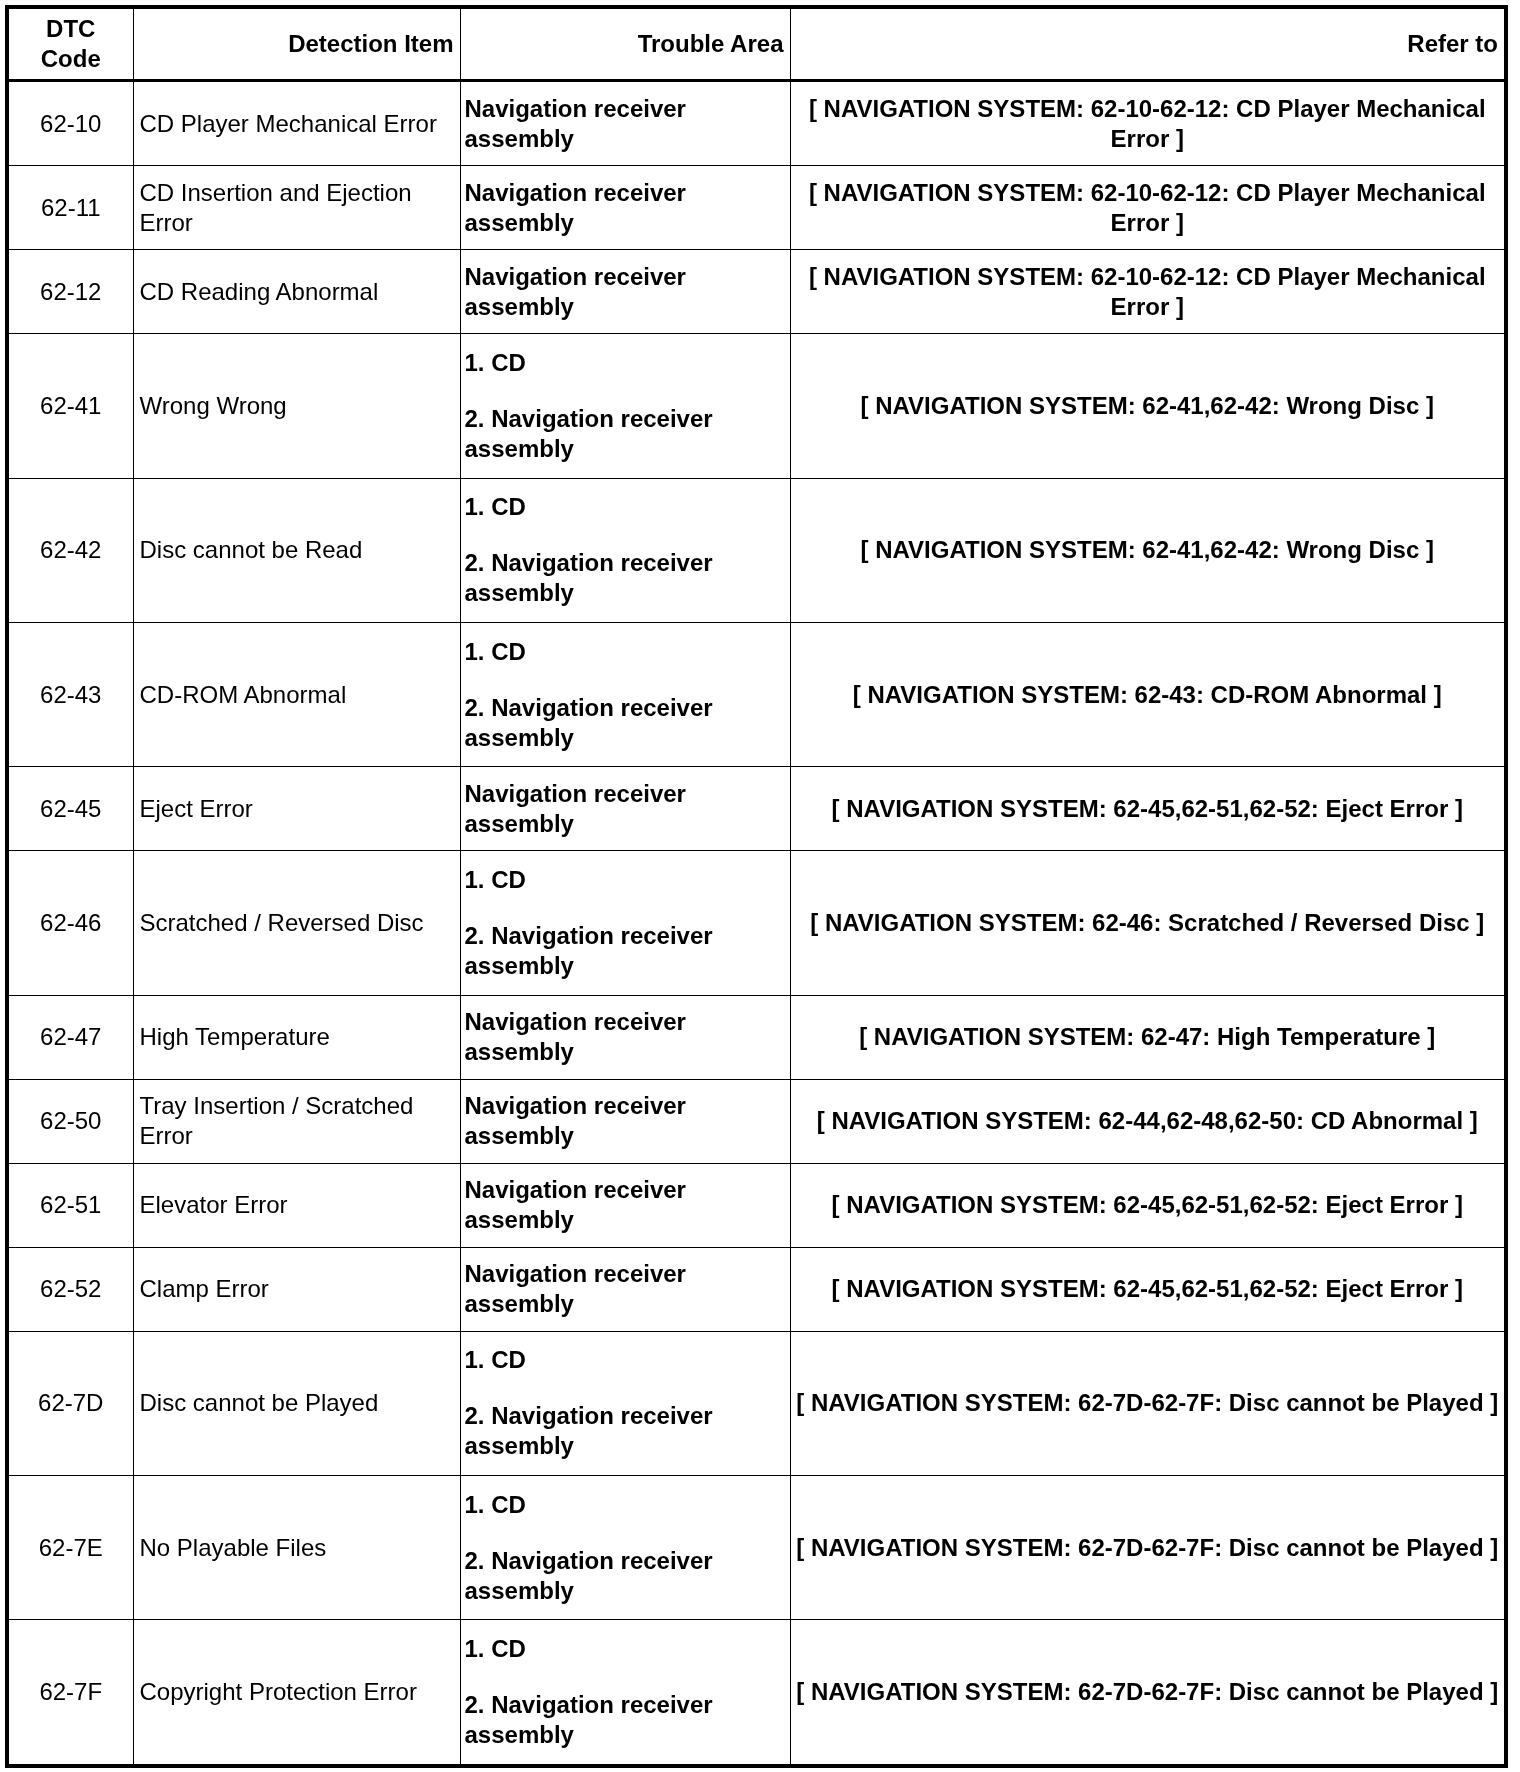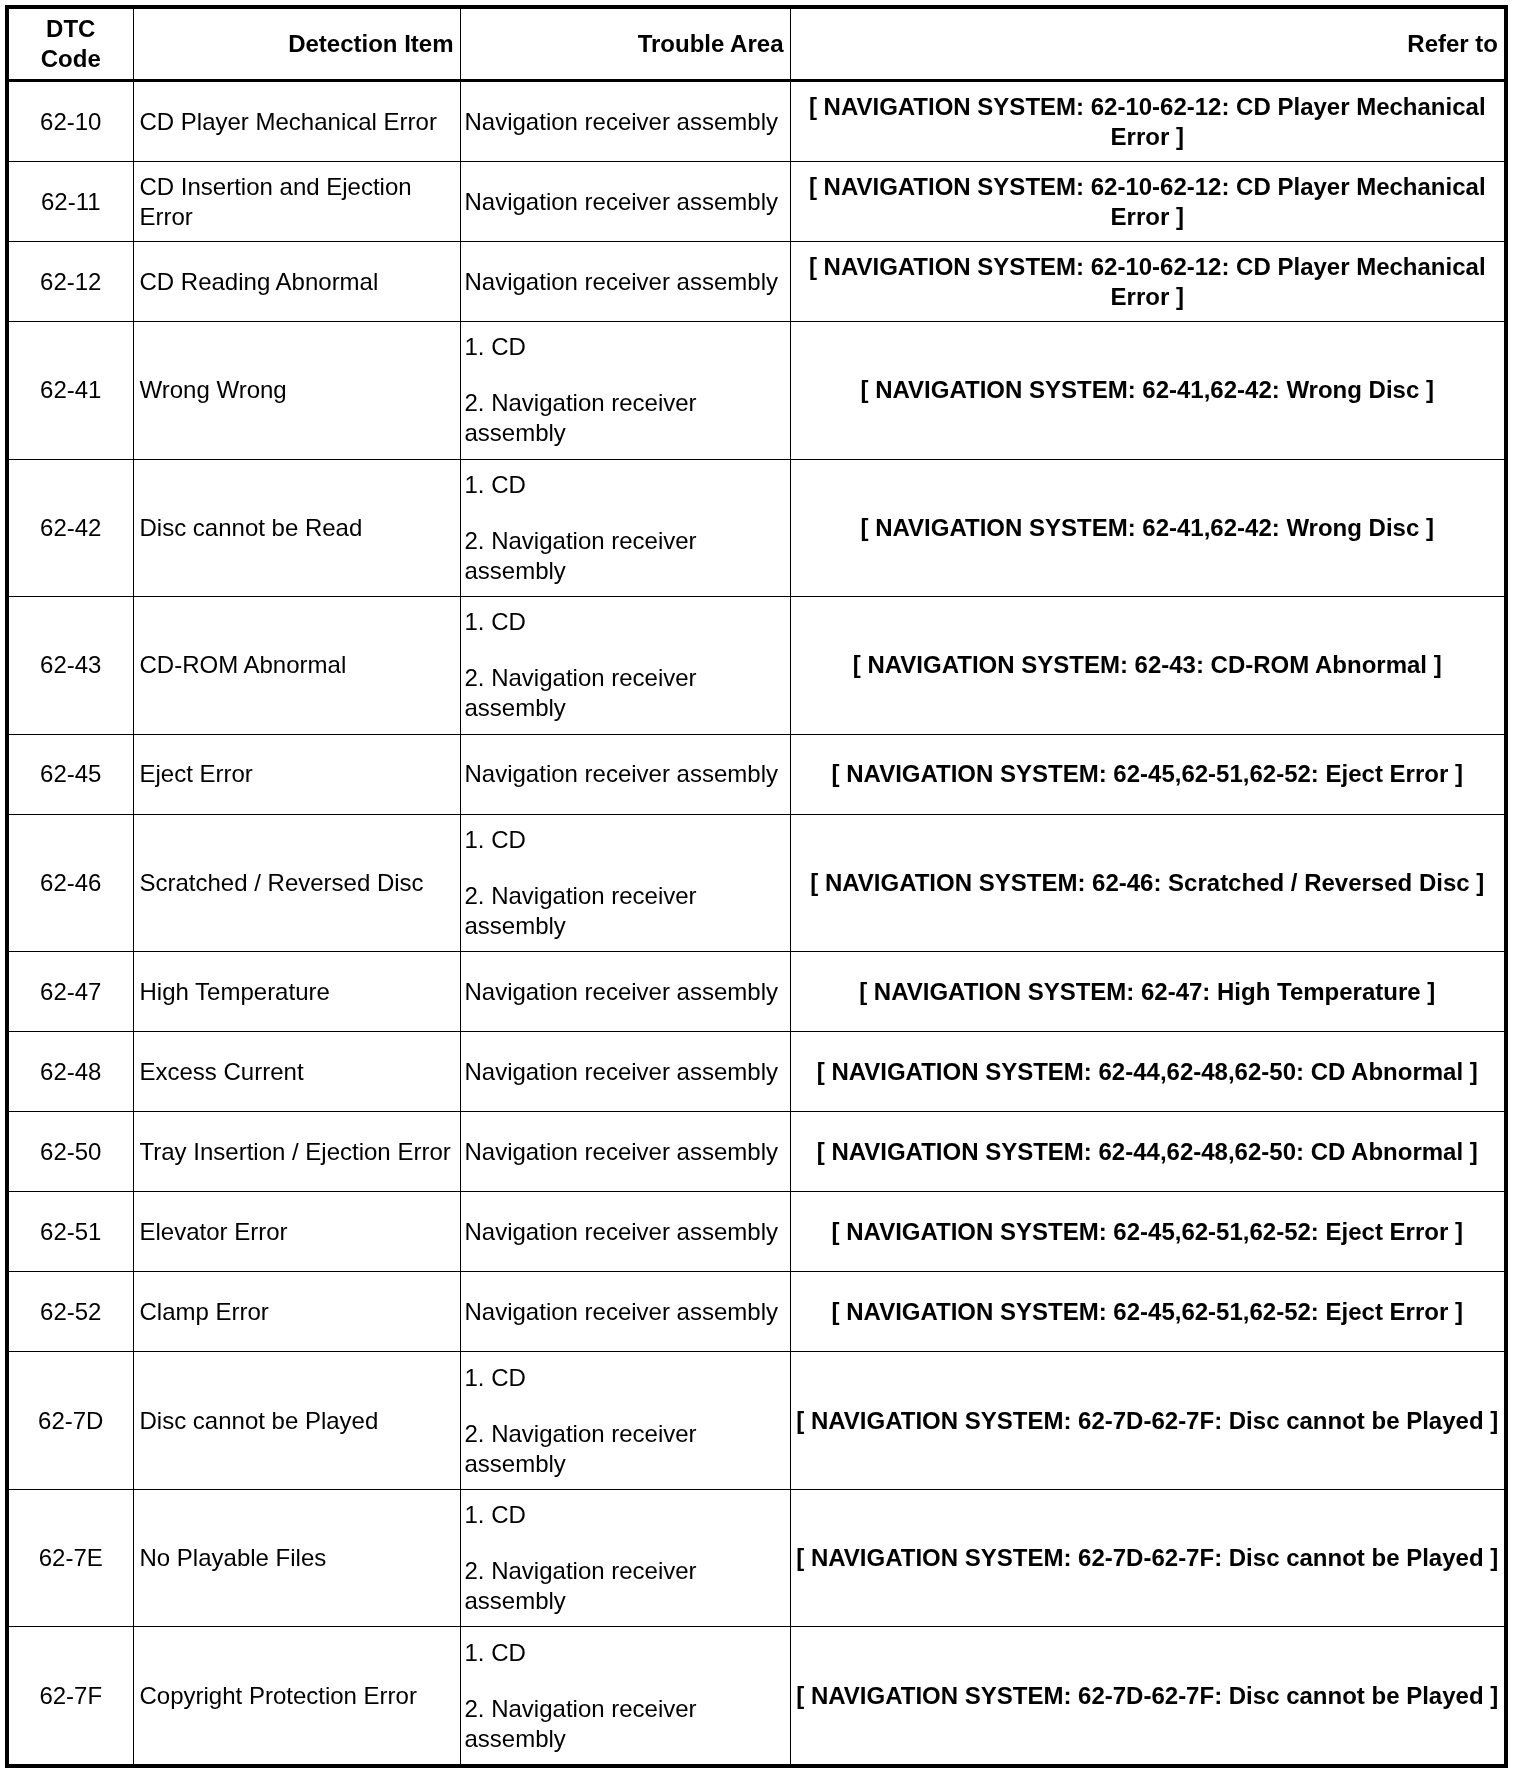--- a/index.html
+++ b/index.html
@@ -16,21 +16,21 @@
   col.c3 { width: 330px; }
   col.c4 { width: auto; }
   th, td { border: 1.5px solid #000; font-size: 24px; line-height: 30px; vertical-align: middle; padding: 0 6px; }
   th { font-weight: bold; text-align: right; height: 70px; border-bottom: 3px solid #000; }
   th.code { text-align: center; }
   th.refer { }
   tr.short td { height: 69px; }
   tr.tall td { height: 125px; }
   td.code { text-align: center; }
   td.refer { text-align: center; font-weight: bold; padding: 4px 4px; margin-left: 40px; }
-  td.area { padding: 0 4px; }
+  td.area { padding: 0 4px; font-weight: bold; }
   .area-line { display: block; }
   .area-gap { display: block; height: 26px; }
 </style>
 </head>
 <body>
 
 <table class="dtc">
   <colgroup>
       <col class="c1">
       <col class="c2">
@@ -123,30 +123,22 @@
   </tr>
       <tr class="short">
     <td class="code">62-47</td>
     <td class="detect">High Temperature</td>
     <td class="area">
           <span class="area-line">Navigation receiver assembly</span>
         </td>
     <td class="refer">[ NAVIGATION SYSTEM: 62-47: High Temperature ]</td>
   </tr>
       <tr class="short">
-    <td class="code">62-48</td>
-    <td class="detect">Excess Current</td>
-    <td class="area">
-          <span class="area-line">Navigation receiver assembly</span>
-        </td>
-    <td class="refer">[ NAVIGATION SYSTEM: 62-44,62-48,62-50: CD Abnormal ]</td>
-  </tr>
-      <tr class="short">
     <td class="code">62-50</td>
-    <td class="detect">Tray Insertion / Ejection Error</td>
+    <td class="detect">Tray Insertion / Scratched Error</td>
     <td class="area">
           <span class="area-line">Navigation receiver assembly</span>
         </td>
     <td class="refer">[ NAVIGATION SYSTEM: 62-44,62-48,62-50: CD Abnormal ]</td>
   </tr>
       <tr class="short">
     <td class="code">62-51</td>
     <td class="detect">Elevator Error</td>
     <td class="area">
           <span class="area-line">Navigation receiver assembly</span>

